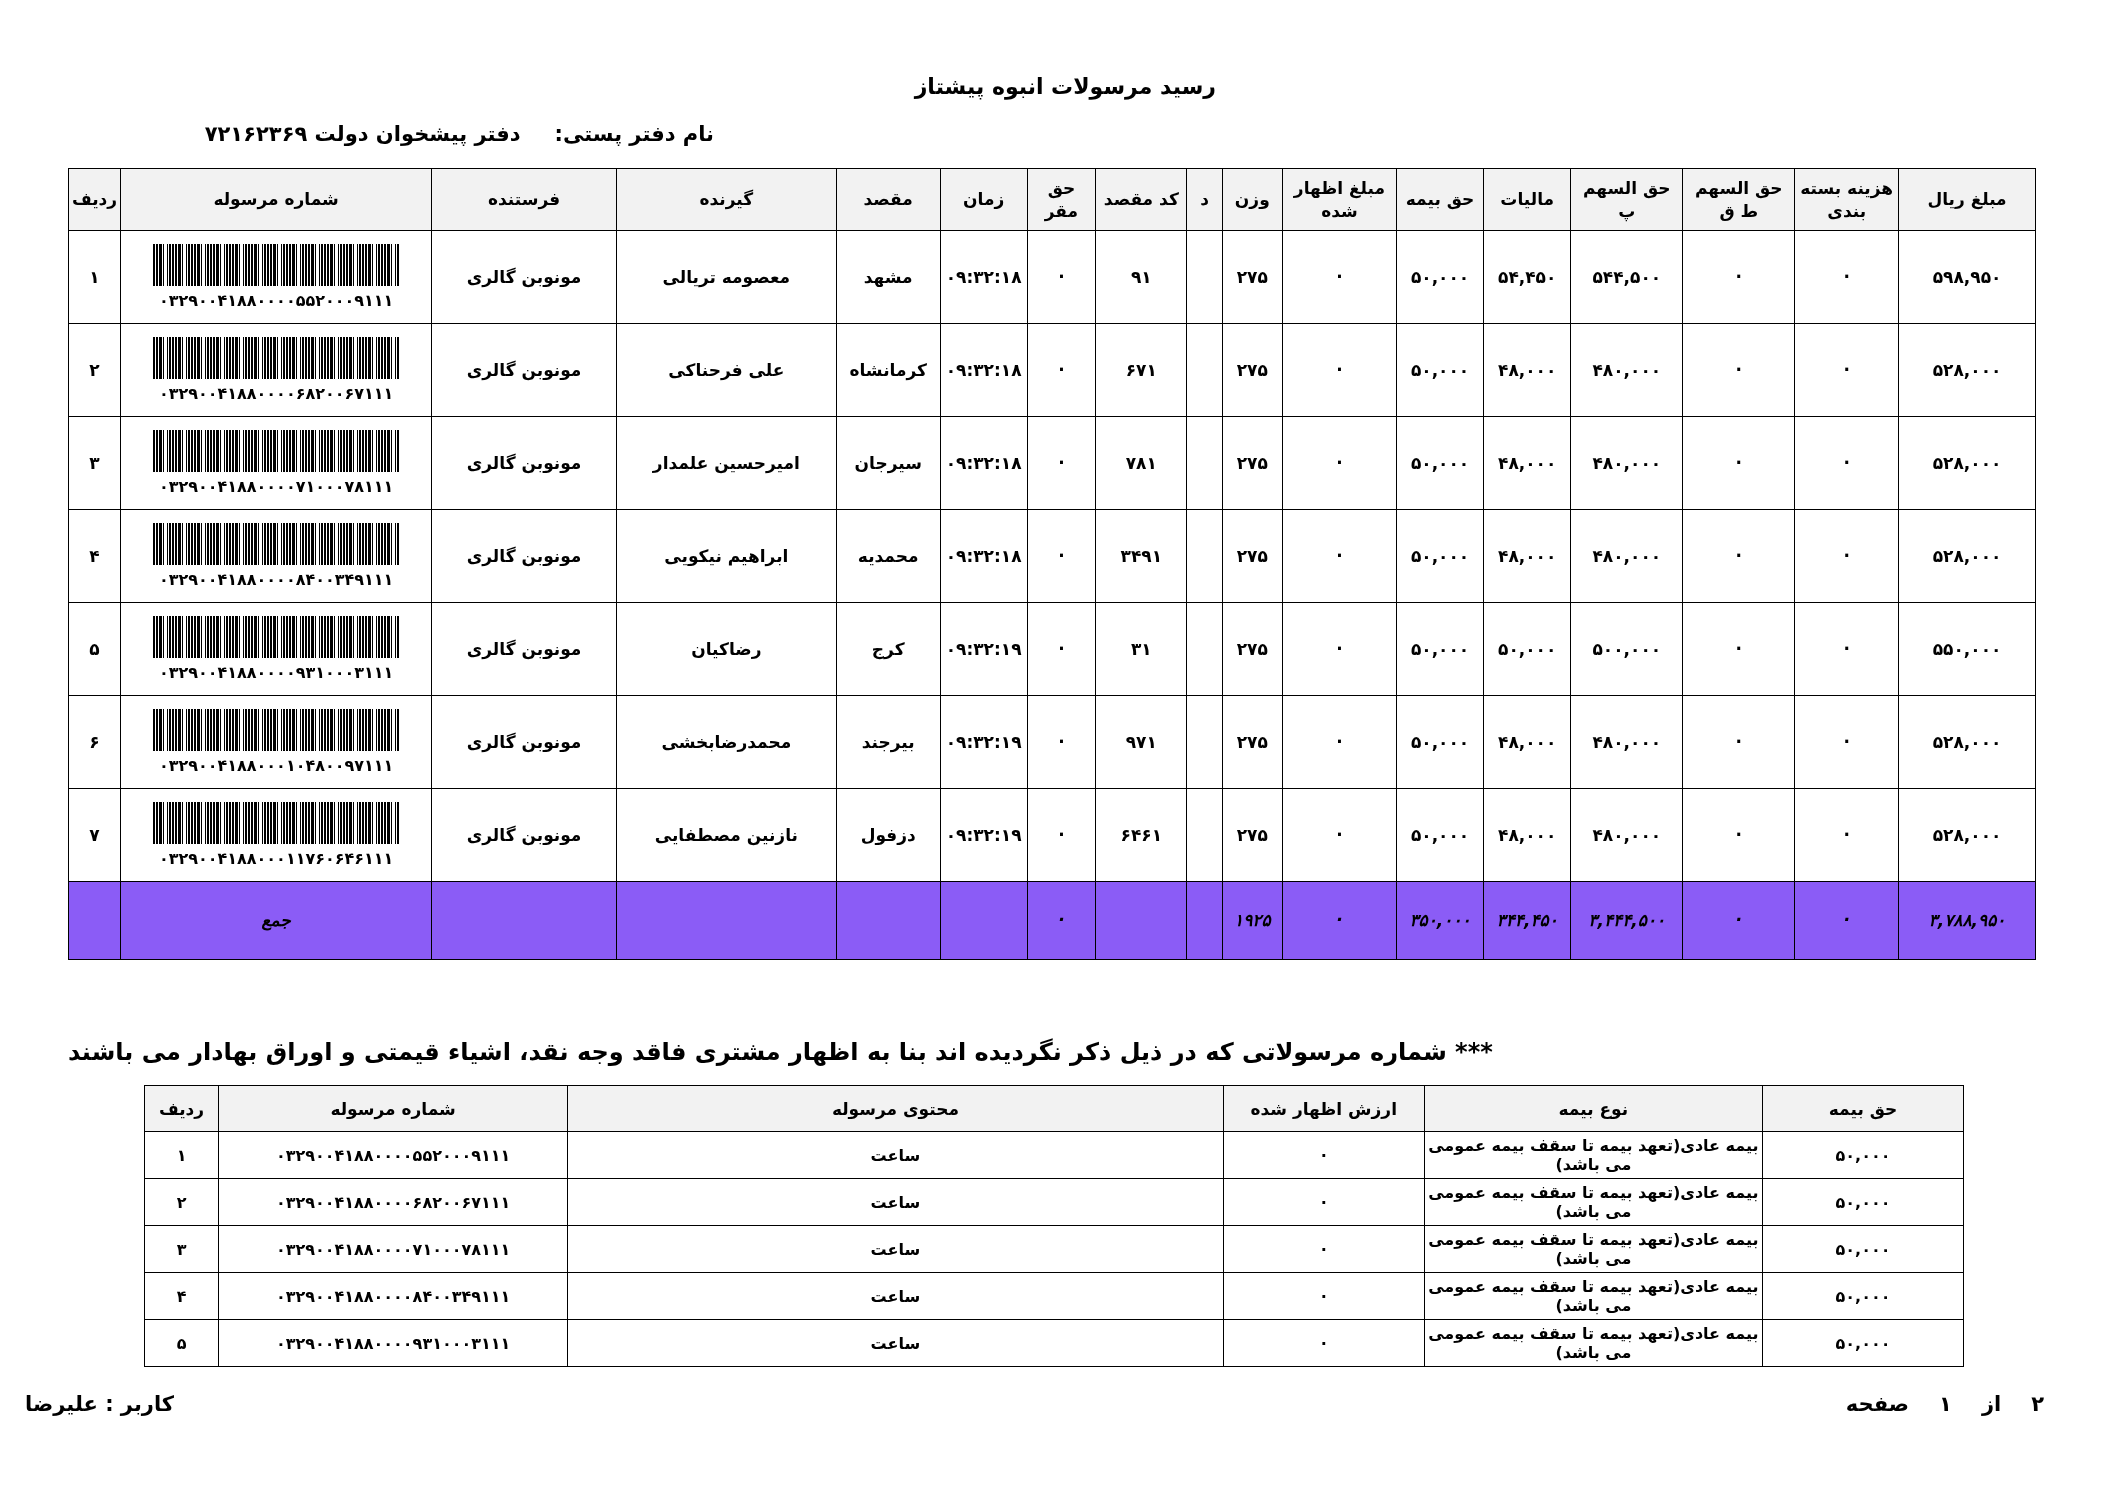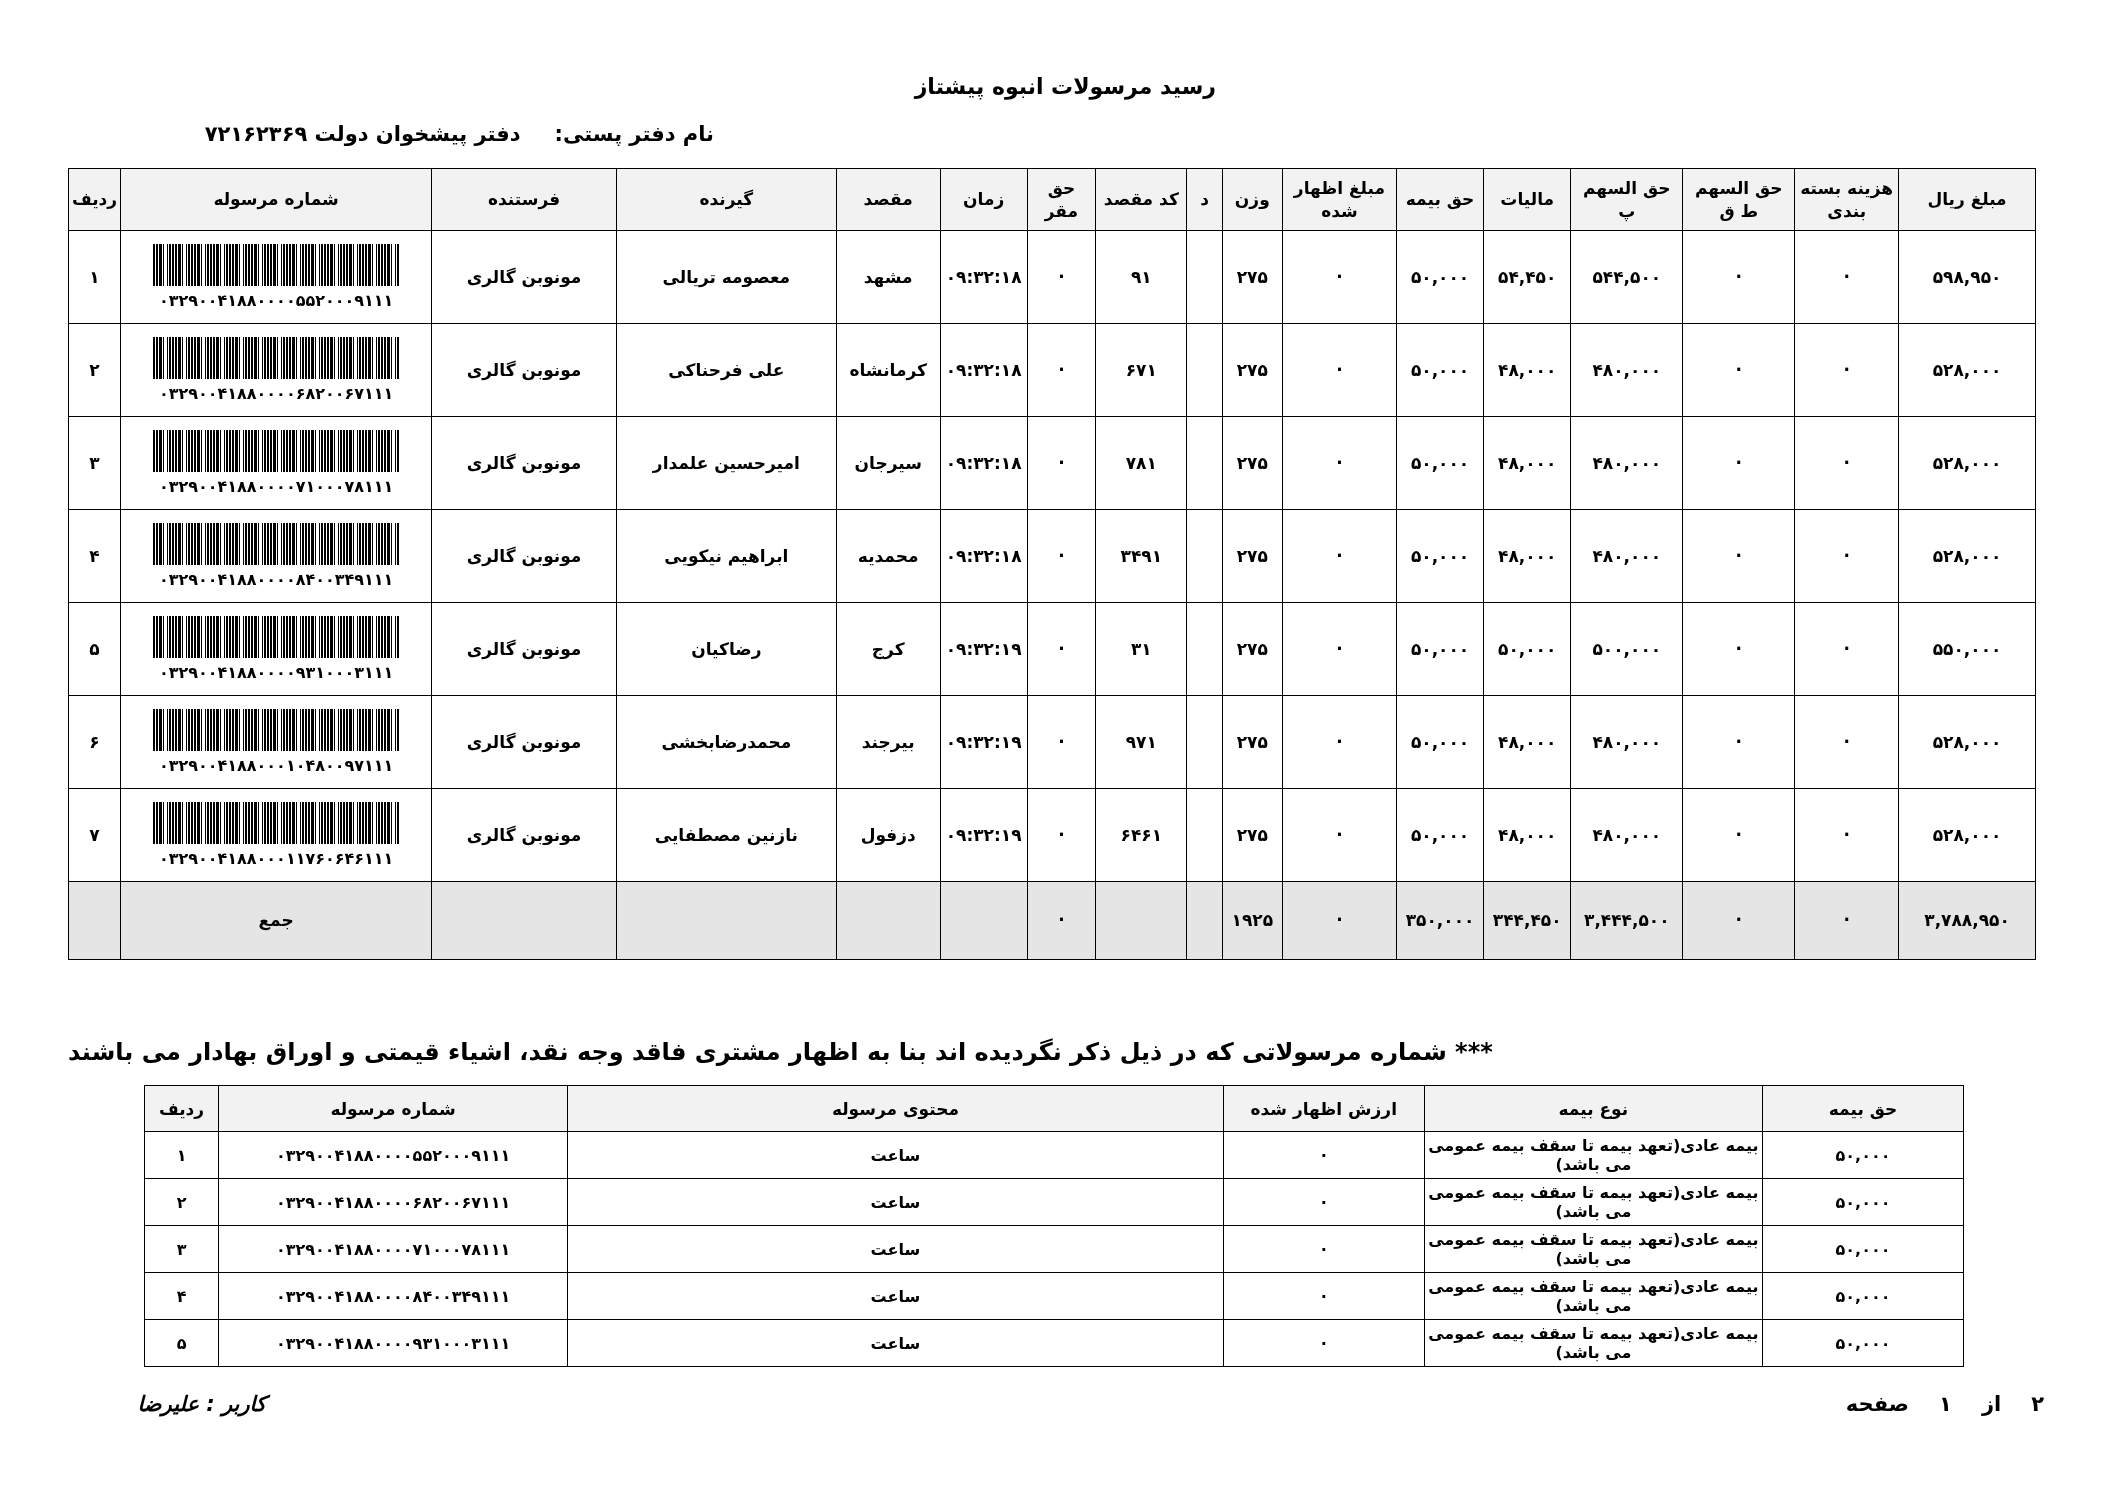--- a/index.html
+++ b/index.html
@@ -82,22 +82,23 @@
     word-wrap: break-word;
     overflow-wrap: break-word;
   }
   table.main thead th {
     background: #f2f2f2;
     height: 62px;
     font-size: 17px;
   }
   table.main tbody td { height: 93px; background:#ffffff; }
   table.main tbody tr.total-row td {
-    background: #e5e5e5;
+    background: #8b5cf6;
     height: 78px;
+    font-style: italic;
   }
   .cell-top { vertical-align: top; padding-top: 14px; }
 
   .barcode-cell { padding: 0; }
   .barcode-box {
     display: flex;
     flex-direction: column;
     align-items: center;
     justify-content: center;
     gap: 4px;
@@ -178,24 +179,23 @@
   .footer {
     position: absolute;
     bottom: 62px;
     right: 0; left: 0;
     height: 34px;
     font-size: 21px;
     font-weight: bold;
   }
   .footer-user {
     position: absolute;
-    right: 1838px;
+    right: 1930px;
     top: 0;
     white-space: nowrap;
-    font-style: italic;
   }
   .footer-page {
     position: absolute;
     right: 60px;
     top: 0;
     display: flex;
     flex-direction: row;
     gap: 30px;
     white-space: nowrap;
   }

